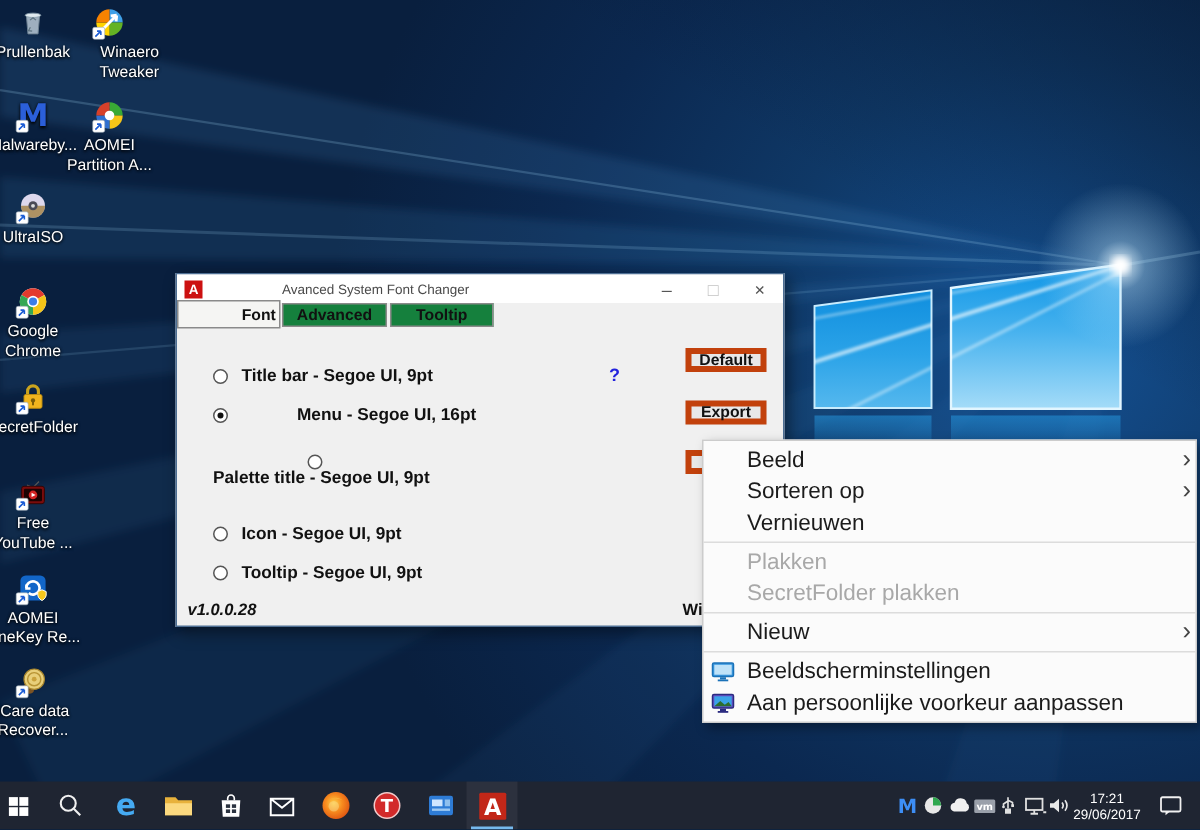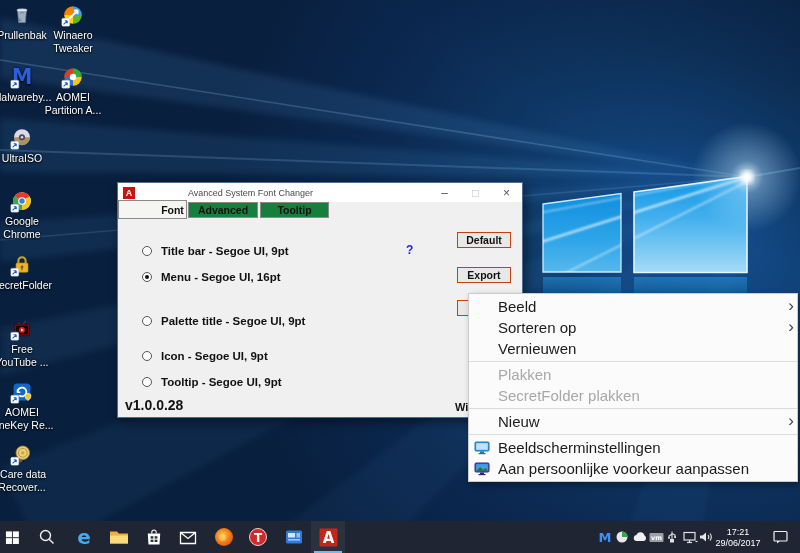--- a/index.html
+++ b/index.html
@@ -20,22 +20,22 @@
   .wtitle { font-size:9px; color:#4a4a4a;margin-left:48px; }
   .winctl { margin-left:auto; display:flex; height:100%; }
   .ctl { width:31px; height:19px; display:flex; align-items:center; justify-content:center; font-size:12px; color:#555; }
   .ctl.max { color:#c4c4c4; }
   .tab { position:absolute; height:16px; border:1px solid #8a8a8a; background:#15803d; font-weight:bold; font-size:10.5px; display:flex; align-items:center; justify-content:center; color:#111; }
   .tab.active { background:#f5f5f3; height:19px;padding-left:40px; }
   .opt { position:absolute; left:24px; height:16px; display:flex; align-items:center; font-weight:bold; font-size:11.5px; color:#111; }
   .radio { width:10px; height:10px; border:1px solid #555; border-radius:50%; background:#fff; margin-right:9px; position:relative; flex:none; }
   .radio.sel::after { content:''; position:absolute; left:2px; top:2px; width:4px; height:4px; background:#111; border-radius:50%; }
   .help { position:absolute; left:288px; top:60px; color:#2222dd; font-weight:bold; font-size:12px; }
-  .btn { position:absolute; left:339px; width:54px; height:16px; background:#e8e8e8; border:1px solid #c2410c; font-weight:bold; font-size:10.5px; color:#111; display:flex; align-items:center; justify-content:center; }
-  .ver { position:absolute; left:7px; bottom:4px; font-weight:bold; font-size:14px; color:#111; }
+  .btn { position:absolute; left:339px; width:54px; height:16px; background:#e8e8e8; border:4px solid #c2410c; font-weight:bold; font-size:10.5px; color:#111; display:flex; align-items:center; justify-content:center; }
+  .ver { position:absolute; left:7px; bottom:4px; font-weight:bold; font-size:11px; color:#111;font-style:italic; }
   .statr { position:absolute; left:337px; bottom:4px; font-weight:bold; font-size:11px; color:#111; }
 
   
   .menu { position:absolute; left:468px; top:293px; width:330px; background:#fbfbfb; border:1px solid #cccccc; box-shadow:3px 3px 7px rgba(0,0,0,.35); padding:2px 0; }
   .mi { height:21px; display:flex; align-items:center; padding-left:29px; font-size:15px; color:#1b1b1b; position:relative; }
   .mi.dis { color:#a8a8a8; }
   .mi .arrow { position:absolute; right:3px; top:0px; font-size:17px; color:#444; }
   .msep { height:1px; background:#dcdcdc; margin:2px 0; }
   .micon { position:absolute; left:5px; top:3px; }
 
@@ -130,21 +130,21 @@
 
 <div class="dicon" style="left:-11px; top:3px;">
   <svg width="24" height="24" viewBox="0 0 30 30">
     <path d="M9.5 9.5 h11 l-1.3 15 h-8.4 z" fill="#b9c9d6" opacity="0.85" stroke="#7d919f" stroke-width="0.8"></path>
     <ellipse cx="15" cy="9" rx="6.5" ry="1.8" fill="#dfe9ef" stroke="#8aa0ae" stroke-width="0.7"></ellipse>
     <path d="M12.5 13 l2.5-2 2.5 2 M12.8 19 l-1.5 2.8 3 .4" stroke="#5d727f" stroke-width="1" fill="none"></path>
   </svg>
   <div class="lbl">Prullenbak</div>
 </div>
 
-<div class="dicon" style="left:40px; top:3px;">
+<div class="dicon" style="left:40px; top:3px;text-align:right;">
   <svg width="24" height="24" viewBox="0 0 30 30">
     <path d="M15 4 A11 11 0 0 1 26 15 L15 15 Z" fill="#3fa0e8"></path>
     <path d="M26 15 A11 11 0 0 1 15 26 L15 15 Z" fill="#64b324"></path>
     <path d="M15 26 A11 11 0 0 1 4 15 L15 15 Z" fill="#ffd400"></path>
     <path d="M4 15 A11 11 0 0 1 15 4 L15 15 Z" fill="#f78200"></path>
     <path d="M9 21 L21 9 M21 9 l-5 .5 M21 9 l-.5 5" stroke="#fff" stroke-width="2.4" fill="none"></path>
     <g>
         <rect x="1" y="19" width="10" height="10" rx="1.5" fill="#fff" stroke="#9aa8b5" stroke-width="0.5"></rect>
         <path d="M3.2 26.8 L7.8 22.2 M7.8 22.2 h-3.2 M7.8 22.2 v3.2" stroke="#1b5cd5" stroke-width="1.3" fill="none"></path>
       </g>
@@ -282,25 +282,25 @@
     </div>
   </div>
   <div class="tab active" style="left:0; top:17px; width:69px;">Font</div>
   <div class="tab" style="left:70px; top:19px; width:70px;">Advanced</div>
   <div class="tab" style="left:142px; top:19px; width:69px;">Tooltip</div>
 
   <div class="opt" style="top:60px;">
       <span class="radio"></span>
       <span>Title bar - Segoe UI, 9pt</span>
     </div>
-  <div class="opt" style="top:86px;">
+  <div class="opt" style="top:86px;gap:37px;">
       <span class="radio sel"></span>
       <span>Menu - Segoe UI, 16pt</span>
     </div>
-  <div class="opt" style="top:130px;">
+  <div class="opt" style="top:120px;flex-direction:column;">
       <span class="radio"></span>
       <span>Palette title - Segoe UI, 9pt</span>
     </div>
   <div class="opt" style="top:165px;">
       <span class="radio"></span>
       <span>Icon - Segoe UI, 9pt</span>
     </div>
   <div class="opt" style="top:191px;">
       <span class="radio"></span>
       <span>Tooltip - Segoe UI, 9pt</span>

